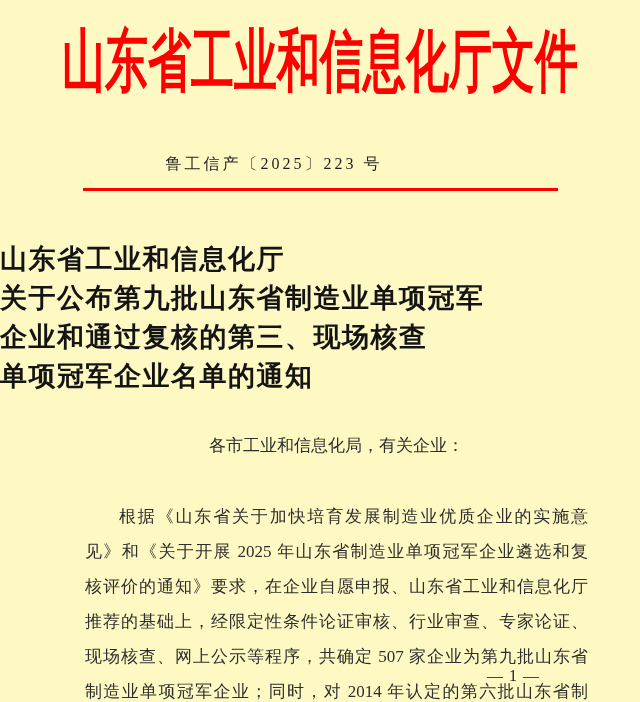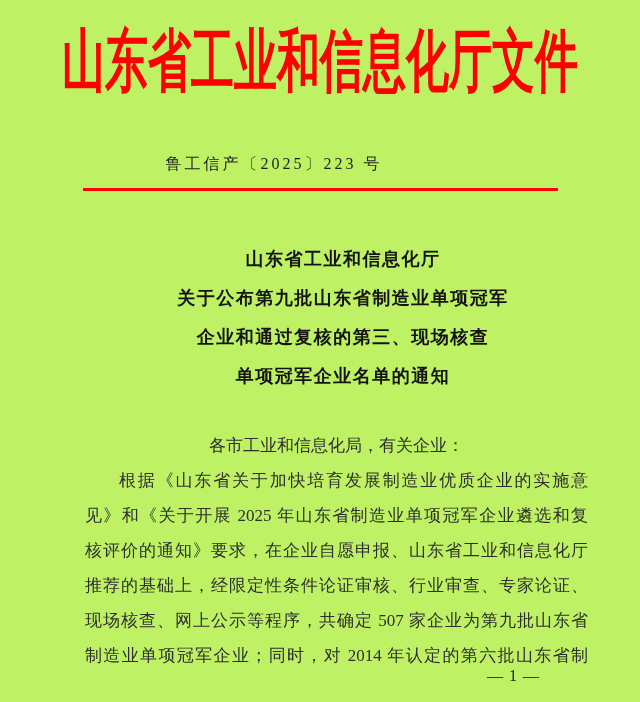--- a/index.html
+++ b/index.html
@@ -7,21 +7,21 @@
     --title-text:#141414;
     --body-text:#2e2e2e;
   }
   *{margin:0;padding:0;box-sizing:border-box;}
   html,body{background:#ffffff;}
   body{
     font-family:"Liberation Serif","DejaVu Serif",serif;
     width:640px;height:702px;position:relative;overflow:hidden;
   }
   .page{
-    position:absolute;inset:0;width:640px;height:702px;background:#bef264;
+    position:absolute;inset:0;width:640px;height:702px;background:#fef9c3;
   }
   
   .agency-banner{
     position:absolute;top:26px;left:0;width:640px;
     text-align:center;
     font-size:43px;font-weight:bold;line-height:46px;
     color:var(--accent-red);
     letter-spacing:0px;
     transform:scaleY(1.58);transform-origin:50% 0;
     white-space:nowrap;
@@ -35,41 +35,39 @@
     white-space:nowrap;
   }
   
   .red-divider{
     position:absolute;top:188px;left:83px;width:475px;height:3px;
     background:var(--accent-red);
   }
   
   .doc-title{
     position:absolute;top:240px;left:0;width:640px;
-    text-align:center;
-    font-size:18px;font-weight:bold;line-height:39px;letter-spacing:1.5px;
+    font-size:27px;font-weight:bold;line-height:39px;letter-spacing:1.5px;
     color:var(--title-text);
-    padding-left:46px;
   }
   .doc-title .title-line{white-space:nowrap;}
   
   .body-block{
     position:absolute;top:428px;left:85px;width:503px;
     font-size:17px;line-height:35px;
     color:var(--body-text);
   }
   .salutation{
     text-align:center;white-space:nowrap;
   }
   .body-line{
     text-align:justify;
     text-align-last:justify;
     text-justify:inter-character;
   }
-  .body-line.indented{text-indent:2em;}
+  .body-line.indented{text-indent:2em;margin-top:36px;}
   
   .page-number{
     position:absolute;top:664px;right:100px;
     font-size:16px;line-height:24px;letter-spacing:1px;
     color:#1f1f1f;white-space:nowrap;
   }
 </style>
 </head>
 <body>
 

